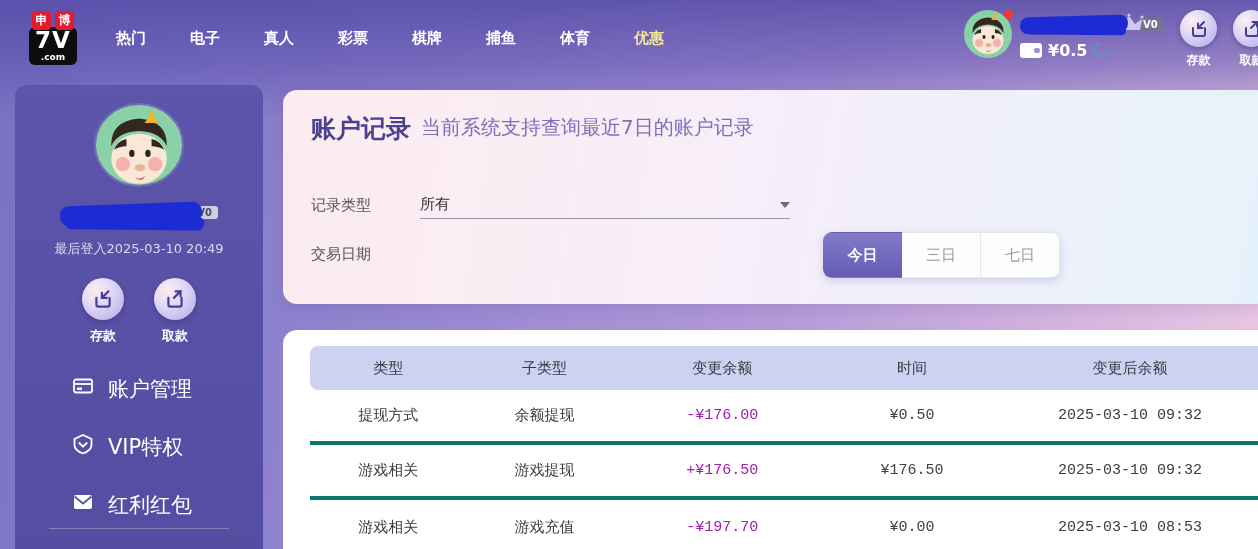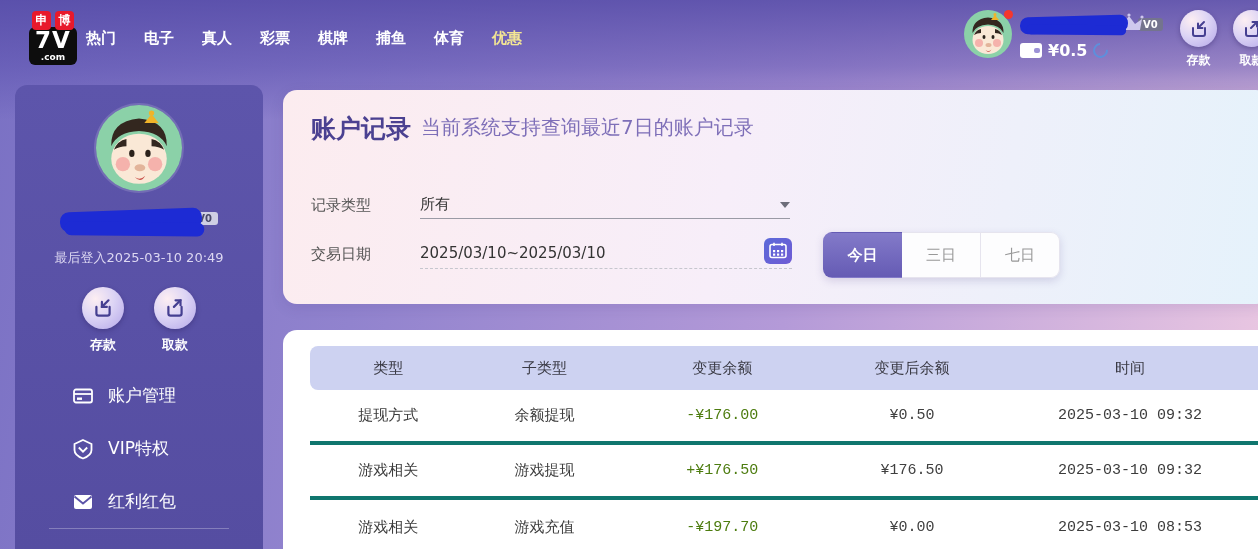--- a/index.html
+++ b/index.html
@@ -11,21 +11,21 @@
 
   
   .topnav { position:absolute; top:0; left:0; right:0; height:76px; display:flex; align-items:center; }
   .logo { margin-left:20px; width:66px; display:flex; flex-direction:column; align-items:center; cursor:pointer; }
   .logo-tabs { display:flex; gap:4px; margin-bottom:-3px; z-index:2; }
   .logo-tab { width:19px; height:19px; background:#e8192c; border-radius:4px; color:#fff; font-size:12px;
     display:flex; align-items:center; justify-content:center; font-weight:bold; }
   .logo-box { background:#0d0d0d; border-radius:6px; padding:2px 6px 3px; text-align:center; line-height:1; }
   .logo-main { color:#fff; font-size:23px; font-weight:800; letter-spacing:1px; }
   .logo-sub { color:#fff; font-size:9px; font-weight:700; margin-top:1px; }
-  .nav-items { display:flex; gap:28px;text-align:right; }
+  .nav-items { display:flex; margin-left:30px; gap:44px;text-align:right; }
   .nav-item { color:#fff; font-size:15px; font-weight:600; cursor:pointer; white-space:nowrap; }
   .nav-item.active { color:#f3e694; }
 
   .user-cluster { position:absolute; left:964px; top:10px; display:flex; }
   .nav-avatar { position:relative; width:48px; height:48px; border-radius:50%; overflow:visible; cursor:pointer; }
   .nav-avatar svg { width:48px; height:48px; border-radius:50%; display:block; }
   .red-dot { position:absolute; top:0; right:-1px; width:9px; height:9px; border-radius:50%; background:#f5372d; }
   .user-info { margin-left:8px; padding-top:2px; }
   .name-row { position:relative; display:flex; align-items:center; height:24px; }
   .scribble-nav { position:relative; width:108px; height:17px; background:#1d2bd4; border-radius:8px;
@@ -62,21 +62,21 @@
     border-radius:9px; transform:rotate(-2deg); z-index:2; }
   .scribble-side:after { content:""; position:absolute; left:4px; top:12px; width:140px; height:14px;
     background:#1d2bd4; border-radius:8px; transform:rotate(2.5deg); }
   .side-vip { position:absolute; right:6px; top:4px; background:#cfcfe4; color:#4a4a6a; font-size:10px;
     font-weight:700; border-radius:3px; padding:1px 6px; z-index:1; }
   .last-login { margin-top:7px; color:#ddd8f2; font-size:13px; }
   .quick-row { margin-top:20px; display:flex; gap:30px; }
   .quick-row .coin-circle { width:42px; height:42px; }
   .quick-row .lbl { color:#fff; font-size:13px; font-weight:600; margin-top:7px; }
   .side-menu { margin-top:30px; width:100%; padding-left:57px; }
-  .side-item { display:flex; align-items:center; gap:14px; color:#fff; font-size:17px;
+  .side-item { display:flex; align-items:flex-start; gap:14px; color:#fff; font-size:21px;
     margin-bottom:30px; cursor:pointer; }
   .side-item svg { width:22px; height:22px; }
   .side-divider { position:absolute; bottom:20px; left:34px; right:34px; height:1px;
     background:rgba(255,255,255,.28); }
 
   
   .filter-card { position:absolute; left:283px; top:90px; right:-12px; height:214px;
     border-radius:14px; background:linear-gradient(100deg,#fcecef 0%,#f7eef9 45%,#e5f2fb 100%);
     box-shadow:0 4px 14px rgba(60,40,120,.12); }
   .title-row { position:absolute; left:28px; top:22px; display:flex; align-items:flex-end; gap:10px; }
@@ -106,21 +106,21 @@
   .table-card { position:absolute; left:283px; top:330px; right:0; bottom:0; background:#fff;
     border-radius:14px 0 0 0; }
   .cols { display:grid; grid-template-columns:16.5% 16.5% 21% 19% 27%; align-items:center;
     text-align:center;font-family:Liberation Mono, monospace; }
   .thead { margin:16px 0 0 27px; height:44px; background:#cdd2f1; border-radius:8px 0 0 8px;
     font-size:15px; color:#3a3a44; font-weight:500; }
   .tbody { margin-left:27px; }
   .trow { height:55px; font-size:15px; color:#3c3c3c; border-bottom:4px solid #0f766e; cursor:default; }
   .trow:first-child { border-top:none; }
   .trow:last-child { border-bottom:none; }
-  .amt-change { color:#4d7c0f; }
+  .amt-change { color:#a21caf; }
   .amt-after { color:#404040; }
 </style>
 </head>
 <body>
 
 <svg width="0" height="0" style="position:absolute">
   <defs>
     <g id="avatar-art">
       <rect width="96" height="96" fill="#8bd1a8"></rect>
       <path d="M17,46 Q16,18 48,15 Q80,18 79,46 Q72,30 48,29 Q24,30 17,46" fill="#33271f"></path>
@@ -284,51 +284,35 @@
       <span class="page-subtitle">当前系统支持查询最近7日的账户记录</span>
     </div>
 
     <span class="f-label" style="top:106px">记录类型</span>
     <div class="f-select">
       <span>所有</span>
       <span class="caret"></span>
     </div>
 
     <span class="f-label" style="top:155px">交易日期</span>
-    <div class="f-date">
-      <span>2025/03/10~2025/03/10</span>
-      <span class="cal-ic">
-        <svg width="18" height="17" viewBox="0 0 18 17" fill="#fff">
-          <rect x="1" y="2.5" width="16" height="13" rx="2" fill="none" stroke="#fff" stroke-width="1.6"></rect>
-          <line x1="5" y1="0.8" x2="5" y2="4" stroke="#fff" stroke-width="1.6"></line>
-          <line x1="13" y1="0.8" x2="13" y2="4" stroke="#fff" stroke-width="1.6"></line>
-          <rect x="4" y="8" width="2.2" height="2.2"></rect>
-            <rect x="8" y="8" width="2.2" height="2.2"></rect>
-            <rect x="12" y="8" width="2.2" height="2.2"></rect>
-          <rect x="4" y="11.5" width="2.2" height="2.2"></rect>
-            <rect x="8" y="11.5" width="2.2" height="2.2"></rect>
-            <rect x="12" y="11.5" width="2.2" height="2.2"></rect>
-        </svg>
-      </span>
-    </div>
 
     <div class="range-group">
       <div class="range-btn active">今日</div>
       <div class="range-btn">三日</div>
       <div class="range-btn">七日</div>
     </div>
   </div>
 
   <div class="table-card">
     <div class="thead cols">
       <span>类型</span>
       <span>子类型</span>
       <span>变更余额</span>
+      <span>时间</span>
       <span>变更后余额</span>
-      <span>时间</span>
     </div>
     <div class="tbody">
       <div class="trow cols">
         <span>提现方式</span>
         <span>余额提现</span>
         <span class="amt-change">-¥176.00</span>
         <span class="amt-after">¥0.50</span>
         <span>2025-03-10 09:32</span>
       </div>
       <div class="trow cols">

